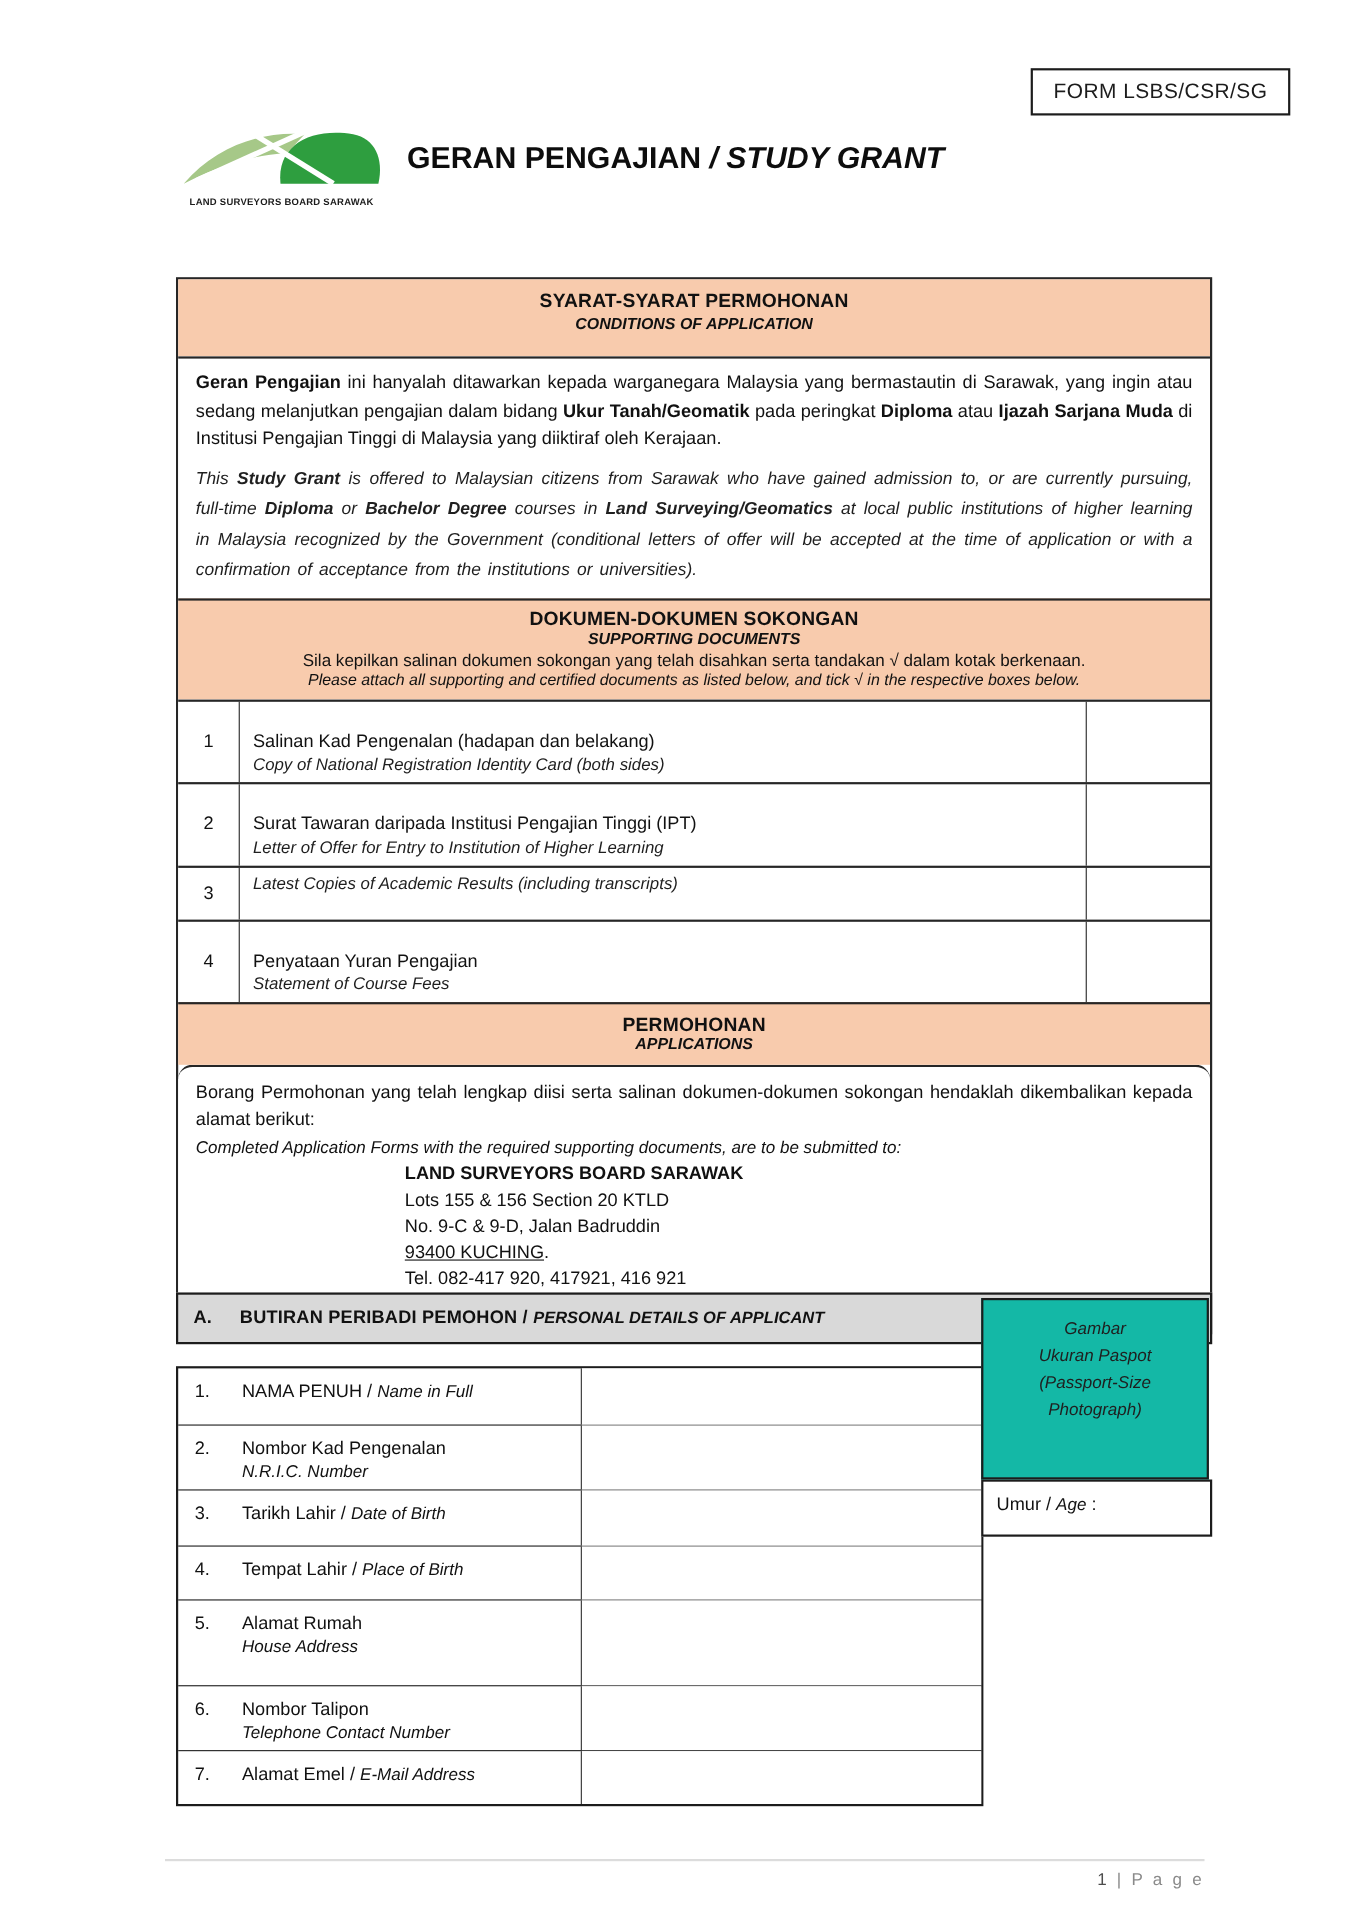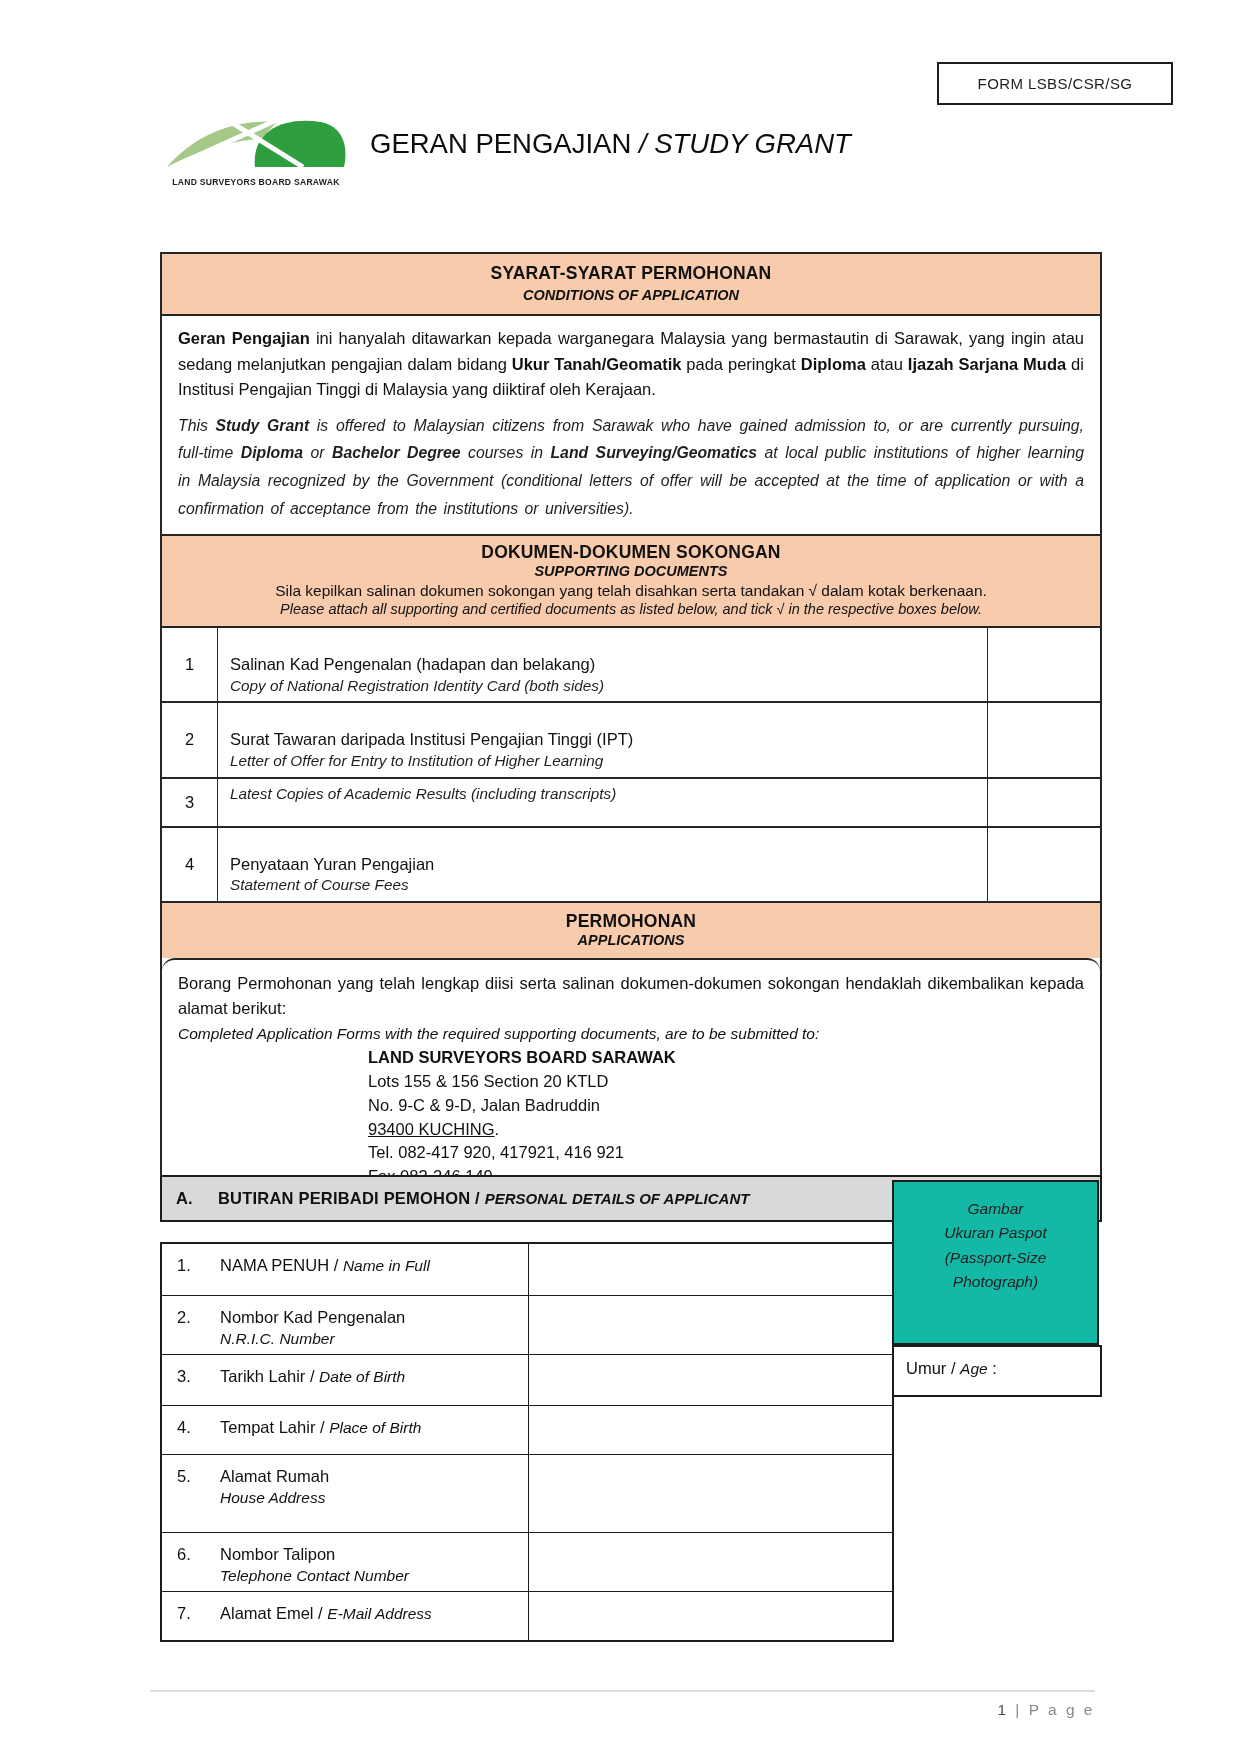--- a/index.html
+++ b/index.html
@@ -8,43 +8,43 @@
     font-family:"Liberation Sans", sans-serif;color:#111;overflow:hidden;
   }
   .seg-b{font-weight:bold}.seg-u{text-decoration:underline}
   .pre{white-space:pre;}
 
   
   .form-code{
     position:absolute;left:937px;top:62px;width:236px;height:43px;
     border:2px solid #1c1c1c;box-sizing:border-box;
     display:flex;align-items:center;justify-content:center;
-    font-size:15px;letter-spacing:.4px;color:#1c1c1c;
+    font-size:19px;letter-spacing:.4px;color:#1c1c1c;
   }
 
   
   .logo{position:absolute;left:160px;top:112px;width:192px;text-align:center;}
   .logo .caption{font-size:8.6px;font-weight:bold;letter-spacing:.25px;color:#1c1c1c;margin-top:1px;white-space:nowrap;}
 
   
   .titles{position:absolute;left:370px;top:126px;color:#0d0d0d;}
   .title-l1{font-size:24px;font-weight:bold;line-height:1.35;}
-  .title-l2{font-size:27.5px;font-weight:normal;line-height:1.3;}
+  .title-l2{font-size:27.5px;font-weight:bold;line-height:1.3;}
   .title-it{font-style:italic;}
 
   
   .tbl1{
     position:absolute;left:160px;top:252px;width:942px;box-sizing:border-box;
     border:2px solid #262626;font-size:16.5px;
   }
   .band{background:#F8CBAD;text-align:center;border-top:2px solid #262626;}
   .band:first-child{border-top:none;}
   .band .h-my{font-size:17.5px;font-weight:bold;letter-spacing:.2px;}
   .band .h-en{font-size:14.5px;font-weight:bold;font-style:italic;}
-  .band1{padding:9px 0 11px;}
+  .band1{padding:9px 0 21px;}
   .band1 .h-en{margin-top:3px;}
   .band2{padding:6px 0 9px;}
   .band2 .note-my{font-size:15.5px;margin-top:3px;}
   .band2 .note-en{font-size:14.5px;font-style:italic;margin-top:1px;}
   .band3{padding:8px 0 10px;}
   .white-sec{background:#fff;border-top:2px solid #262626;padding:10px 16px 12px;}
   .white-sec p{margin:0;text-align:justify;}
   .para-my{font-size:16.5px;line-height:1.55;margin-bottom:9px !important;}
   .para-en{font-size:15.8px;font-style:italic;line-height:1.75;word-spacing:2px;color:#1f1f1f;}
   .doc-row{display:grid;grid-template-columns:56px 1fr 113px;border-top:2px solid #262626;background:#fff;}

